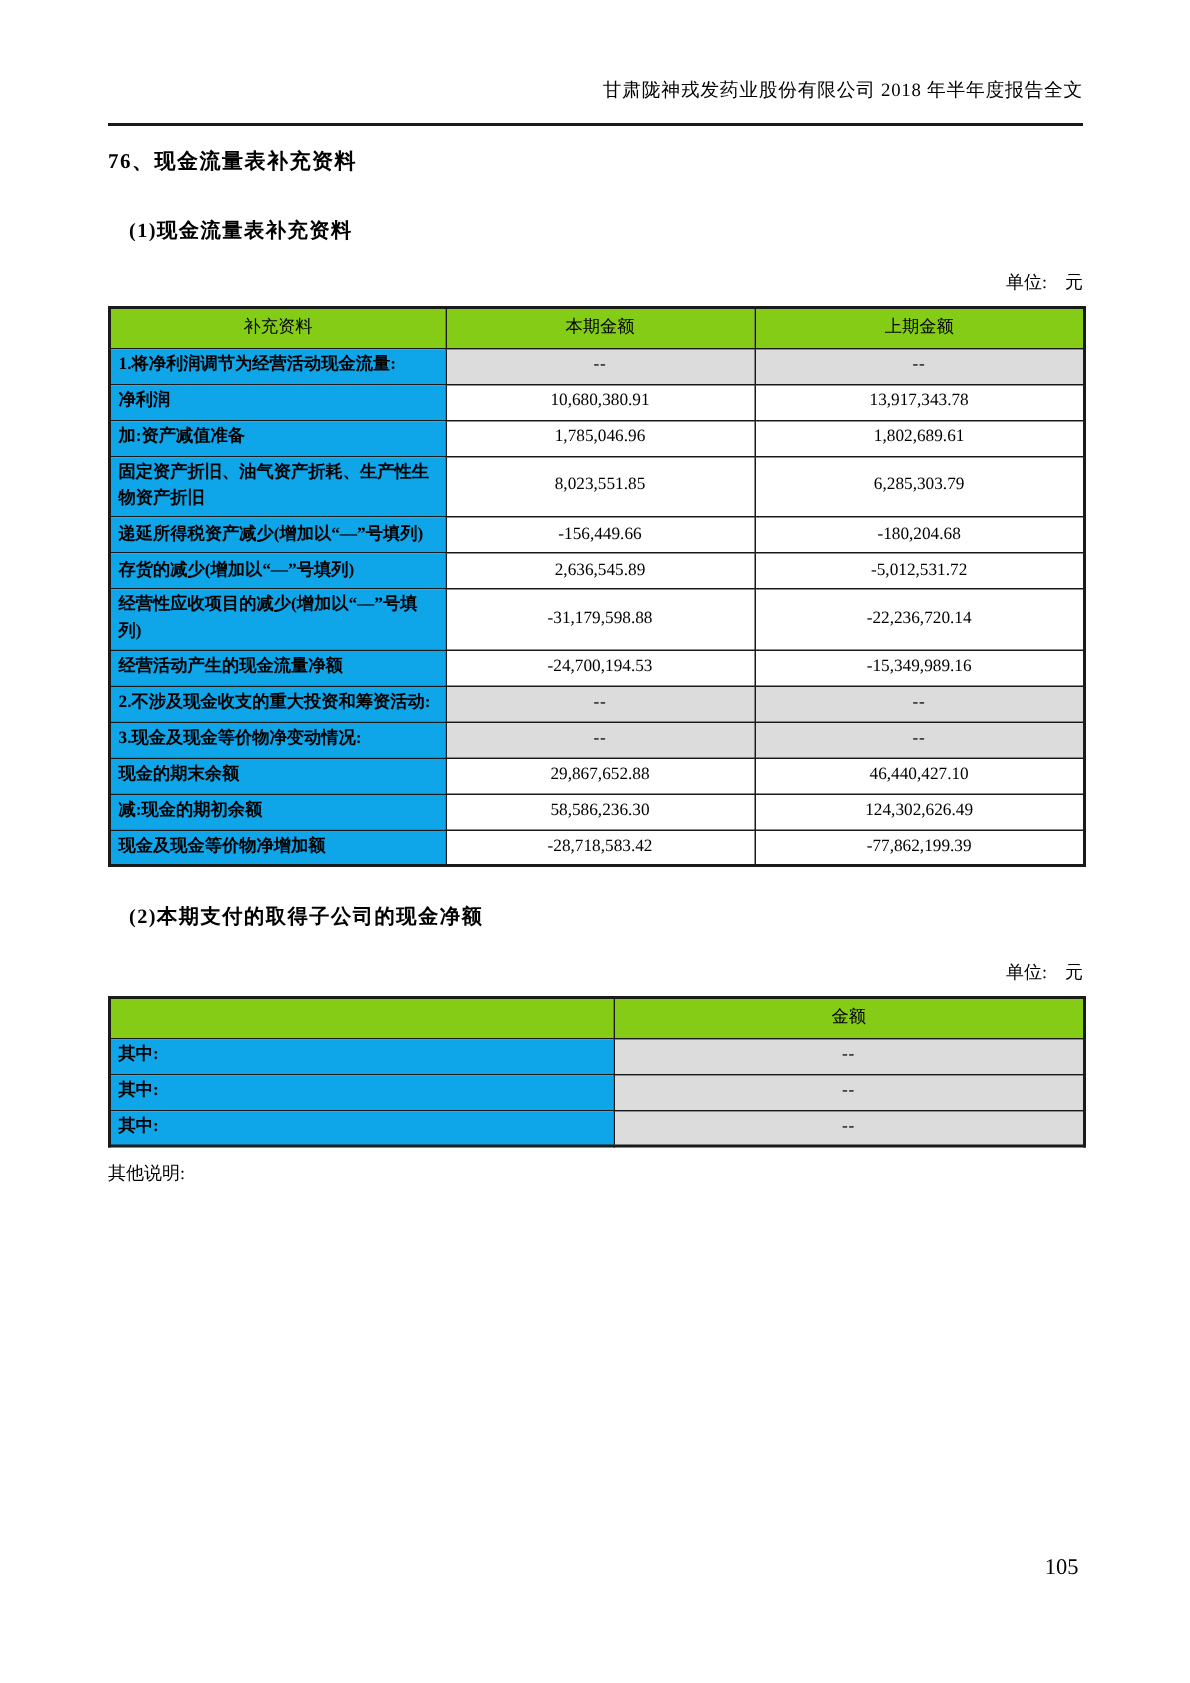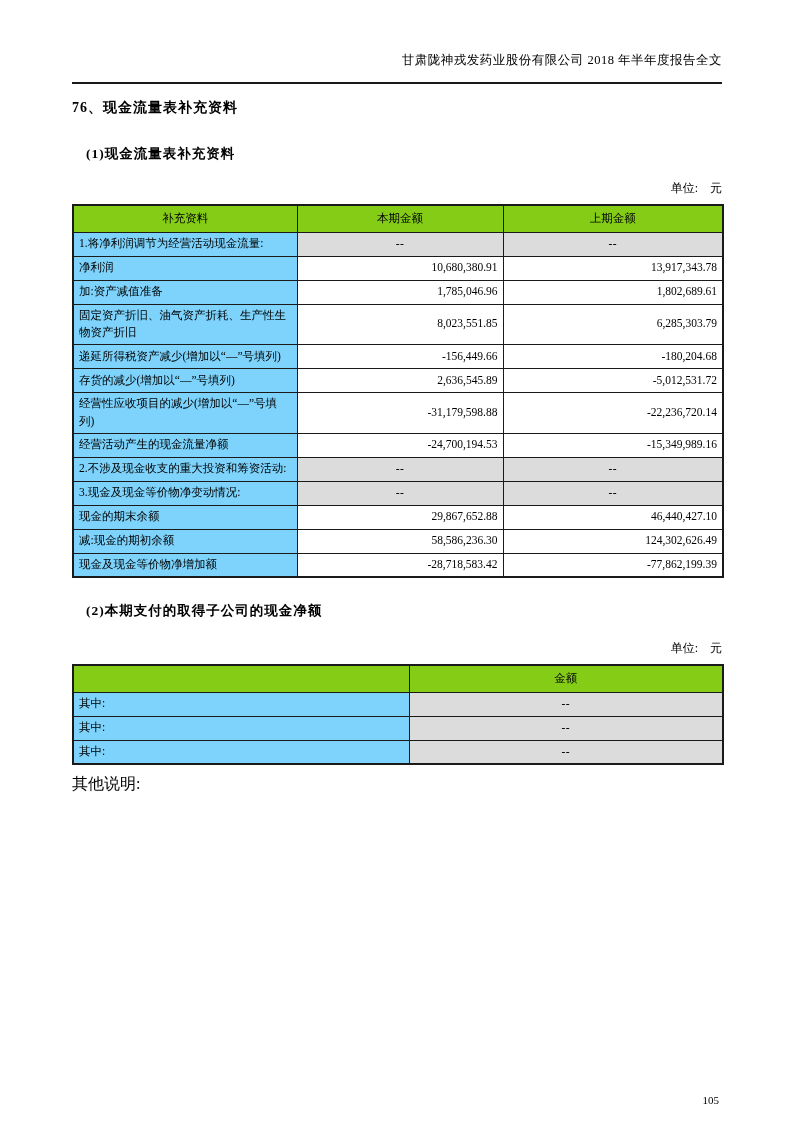--- a/index.html
+++ b/index.html
@@ -51,34 +51,34 @@
     vertical-align:middle;
     overflow:hidden;
     box-sizing:border-box;
   }
   table.tbl th{
     background:#84cc16;
     font-weight:normal;
     text-align:center;
     height:27px;
   }
-  td.lbl{background:#7dd3fc;text-align:left;}
-  td.num{background:#ffffff;text-align:right;}
+  td.lbl{background:#0ea5e9;text-align:left;font-weight:bold;}
+  td.num{background:#ffffff;text-align:center;}
   td.dash{background:#dcdcdc;text-align:center;letter-spacing:0.5px;}
   .tbl1 col.c1{width:224px;} .tbl1 col.c2{width:206px;} .tbl1 col.c3{width:220px;}
   .tbl2 col.c1{width:336px;} .tbl2 col.c2{width:314px;}
   .mt-part2{margin-top:24px;}
   .note{
     margin-top:9px;
-    font-size:16px;
+    font-size:12px;
   }
   .page-number{
     position:absolute;
-    top:1094px;right:74px;
-    font-size:11px;
+    top:1037px;right:74px;
+    font-size:15px;
   }
 </style>
 </head>
 <body>
 
 <div class="page">
 
   <div class="doc-header">
     <span>甘肃陇神戎发药业股份有限公司 2018 年半年度报告全文</span>
   </div>

